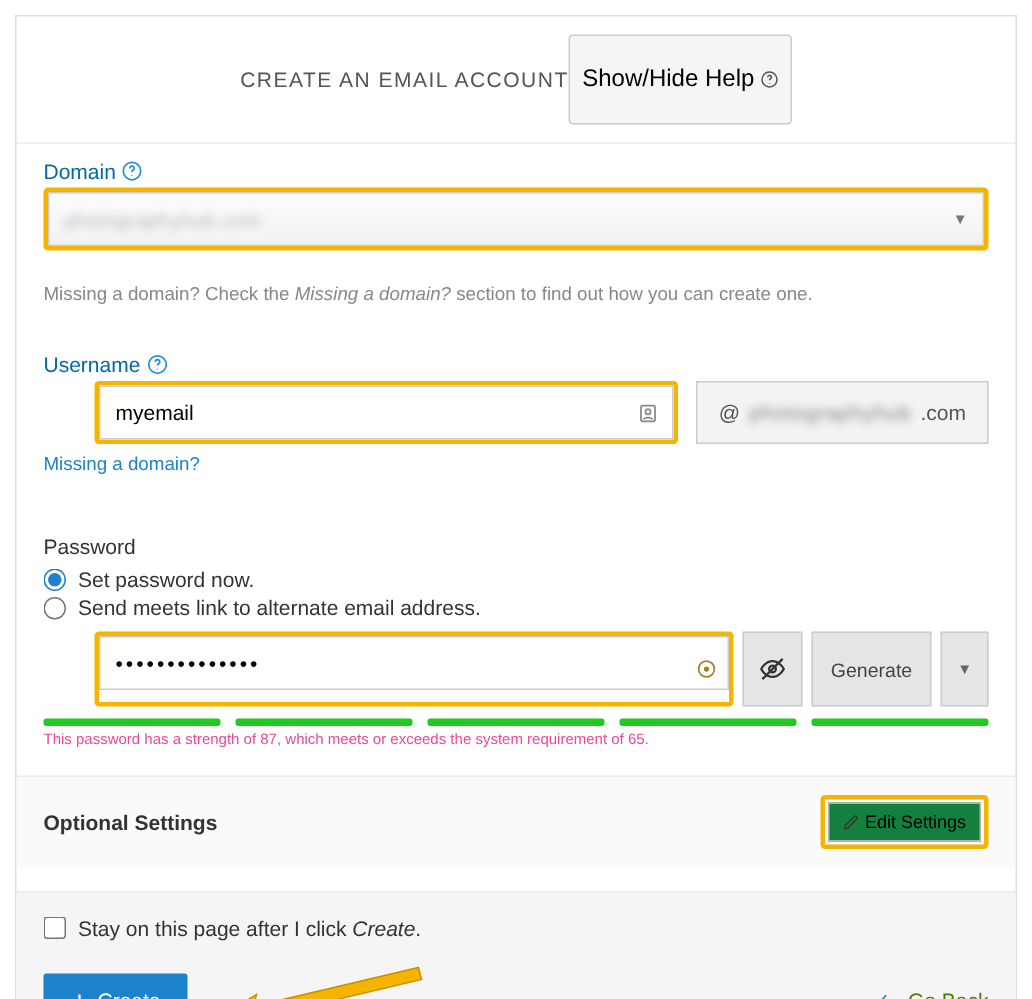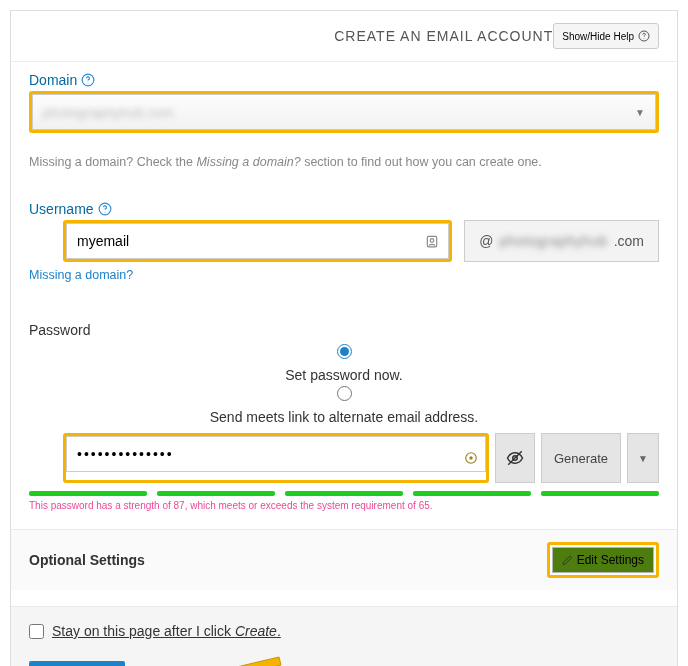--- a/index.html
+++ b/index.html
@@ -1,53 +1,53 @@
 <!DOCTYPE html>
 <html><head>
 <meta charset="utf-8">
 <style>
   * { box-sizing: border-box; margin: 0; padding: 0; }
   body { font-family: -apple-system, "Helvetica Neue", Arial, sans-serif; font-size: 14px; color: #333; background: #fff; padding: 10px; }
   .panel { border: 1px solid #ddd; width: 668px; }
-  .panel-header { padding: 12px 18px; border-bottom: 1px solid #eee; display: flex; justify-content: flex-end; align-items: center; }
+  .panel-header { padding: 12px 18px; border-bottom: 1px solid #eee; display: flex; justify-content: center; align-items: center; }
   .panel-title { font-size: 14px; letter-spacing: 1px; font-weight: 400; color: #555; }
-  .help-btn { background: #f5f5f5; border: 1px solid #ccc; border-radius: 3px; padding: 6px 8px; font-size: 10px; cursor: pointer; display: inline-flex; align-items: center; gap: 4px; }
+  .help-btn { background: #f5f5f5; border: 1px solid #ccc; border-radius: 3px; padding: 20px 8px; font-size: 16px; cursor: pointer; display: inline-flex; align-items: center; gap: 4px; }
   .section { padding: 10px 18px 0 18px; }
   .label-row { display: flex; align-items: center; gap: 4px; margin-bottom: 3px; color: #0369a1; }
   .help-icon { color: #2b8ed8; font-size: 13px; display:inline-flex; }
   .highlight { border: 3px solid #f4b400; border-radius: 3px; }
   .domain-select { width: 100%; height: 36px; border: 1px solid #ccc; background: linear-gradient(#fcfcfc,#f2f2f2); display:flex; align-items:center; justify-content:space-between; padding: 0 10px; color:#888; cursor:pointer; }
   .domain-select .blur { filter: blur(3px); opacity: .6; font-size: 13px; letter-spacing: .5px; }
   .domain-caret { color:#777; font-size:10px; }
   .hint { color:#888; font-size: 12.5px; margin-top: 22px; }
   .hint em { font-style: italic; }
   .link { color: #1c82c9; font-size: 12.5px; text-decoration: none; cursor:pointer; }
   .username-row { display:flex; gap: 12px; align-items:stretch; }
   .username-wrap { flex:1; }
   .username-wrap input { width:100%; height:36px; border:1px solid #ccc; padding:0 28px 0 10px; font-size:14px; }
   .input-overlay { position:relative;margin-left:34px; }
   .contact-glyph { position:absolute; right:10px; top:50%; transform:translateY(-50%); color:#888; font-size:14px; }
   .at-box { border:1px solid #ccc; background:#f3f3f3; color:#555; padding:0 14px; display:flex; align-items:center; height:42px; font-size:14px; gap:6px; }
   .at-box .blur { filter: blur(3px); opacity:.7; letter-spacing:.5px; }
-  .radio-row { display:flex; align-items:center; gap:8px; margin: 3px 0; cursor:pointer;flex-direction:column; }
+  .radio-row { display:flex; align-items:center; gap:8px; margin: 3px 0; cursor:pointer; }
   input[type=radio] { accent-color:#1c82c9; width:15px; height:15px; }
   .password-row { display:flex; gap:6px; align-items:stretch; margin-top:8px; }
   .password-wrap { flex:1; }
   .password-wrap input { width:100%; height:36px; border:1px solid #ccc; padding:0 26px 0 10px; font-size:14px; letter-spacing:2px; }
   .pw-eye-inside { position:absolute; right:8px; top:50%; transform:translateY(-50%); color:#a08028; font-size:14px; }
   .pw-btn { background:#e5e5e5; border:1px solid #ccc; height:50px; padding:0 12px; display:flex; align-items:center; justify-content:center; cursor:pointer; font-size:13px; color:#444; }
   .pw-btn.icon-only { padding:0 10px; }
   .strength-bar { display:flex; gap:10px; margin-top:8px; }
   .strength-bar span { flex:1; height:5px; background:#1ecb1e; border-radius:2px; }
   .strength-text { color:#ec4899; font-size:10px; margin-top:4px; }
   .opt-header { border-top:1px solid #eaeaea; background:#fafafa; padding:12px 18px; display:flex; justify-content:space-between; align-items:center; margin-top:18px; }
   .opt-title { font-weight:700; color:#333; }
-  .edit-btn { background:#4d7c0f; border:1px solid #b5b5b5; padding:5px 9px; font-size:12px; cursor:pointer; display:inline-flex; align-items:center; gap:4px; }
+  .edit-btn { background:#15803d; border:1px solid #b5b5b5; padding:5px 9px; font-size:12px; cursor:pointer; display:inline-flex; align-items:center; gap:4px; }
   .footer { background:#f5f5f5; border-top:1px solid #eaeaea; padding:16px 18px 18px 18px; margin-top:16px; }
-  .checkbox-row { display:flex; align-items:center; gap:8px; cursor:pointer; color:#333;text-decoration:underline; }
+  .checkbox-row { display:flex; align-items:flex-start; gap:8px; cursor:pointer; color:#333; }
   .checkbox-row em { font-style: italic; }
   input[type=checkbox] { width:15px; height:15px; }
   .footer-actions { display:flex; justify-content:space-between; align-items:center; margin-top:22px; position:relative; }
   .create-btn { background:#1c82c9; color:#fff; border:none; padding:10px 18px; font-size:14px; cursor:pointer; display:inline-flex; align-items:center; gap:6px; border-radius:2px; }
   .goback { color:#4d7c0f; display:inline-flex; align-items:center; gap:6px; cursor:pointer; font-size:14px; }
   .arrow-anno { position:absolute; left:120px; bottom:-6px; width:140px; height:50px; pointer-events:none; }
   svg { display:block; }
 </style>
 </head>
 <body>

